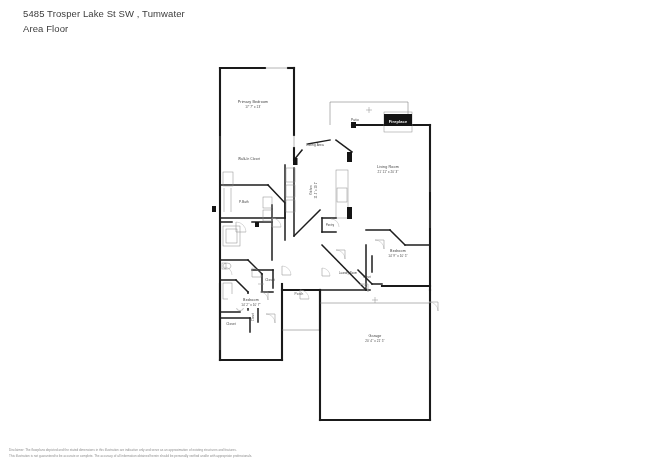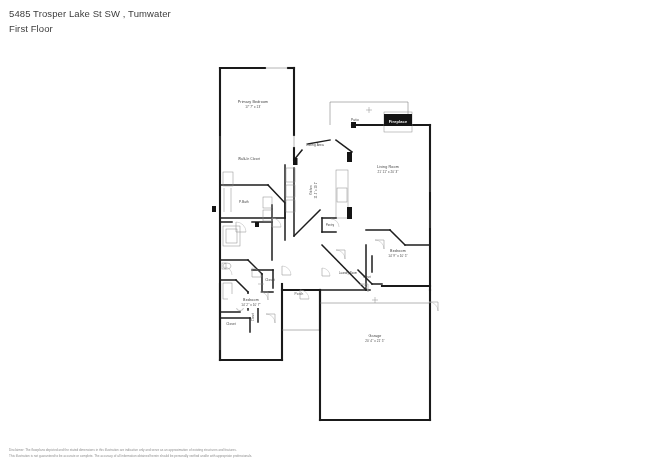--- a/index.html
+++ b/index.html
@@ -17,21 +17,21 @@
     position: relative;
   }
   .page {
     position: relative;
     width: 650px;
     height: 460px;
     background: #fff;
   }
   .header {
     position: absolute;
-    left: 9px;
+    left: 23px;
     top: 6px;
     width: 500px;
   }
   .header .addr {
     font-size: 9.5px;
     color: #3c3c3c;
     line-height: 15px;
     letter-spacing: 0.1px;
     white-space: nowrap;
   }
@@ -141,21 +141,21 @@
     fill: #141414;
   }
 </style>
 </head>
 <body>
 
 <div class="page">
 
   <div class="header">
     <div class="addr">5485 Trosper Lake St SW , Tumwater</div>
-    <div class="floor">First Floor</div>
+    <div class="floor">Area Floor</div>
   </div>
 
   <div class="plan-wrap">
     <svg class="plan" viewBox="0 0 650 400" xmlns="http://www.w3.org/2000/svg">
 
       <g>
 
         <path class="wall-thick" d="M220,28 L220,320"></path>
 
         <path class="wall-thick" d="M220,28 L265,28"></path>

